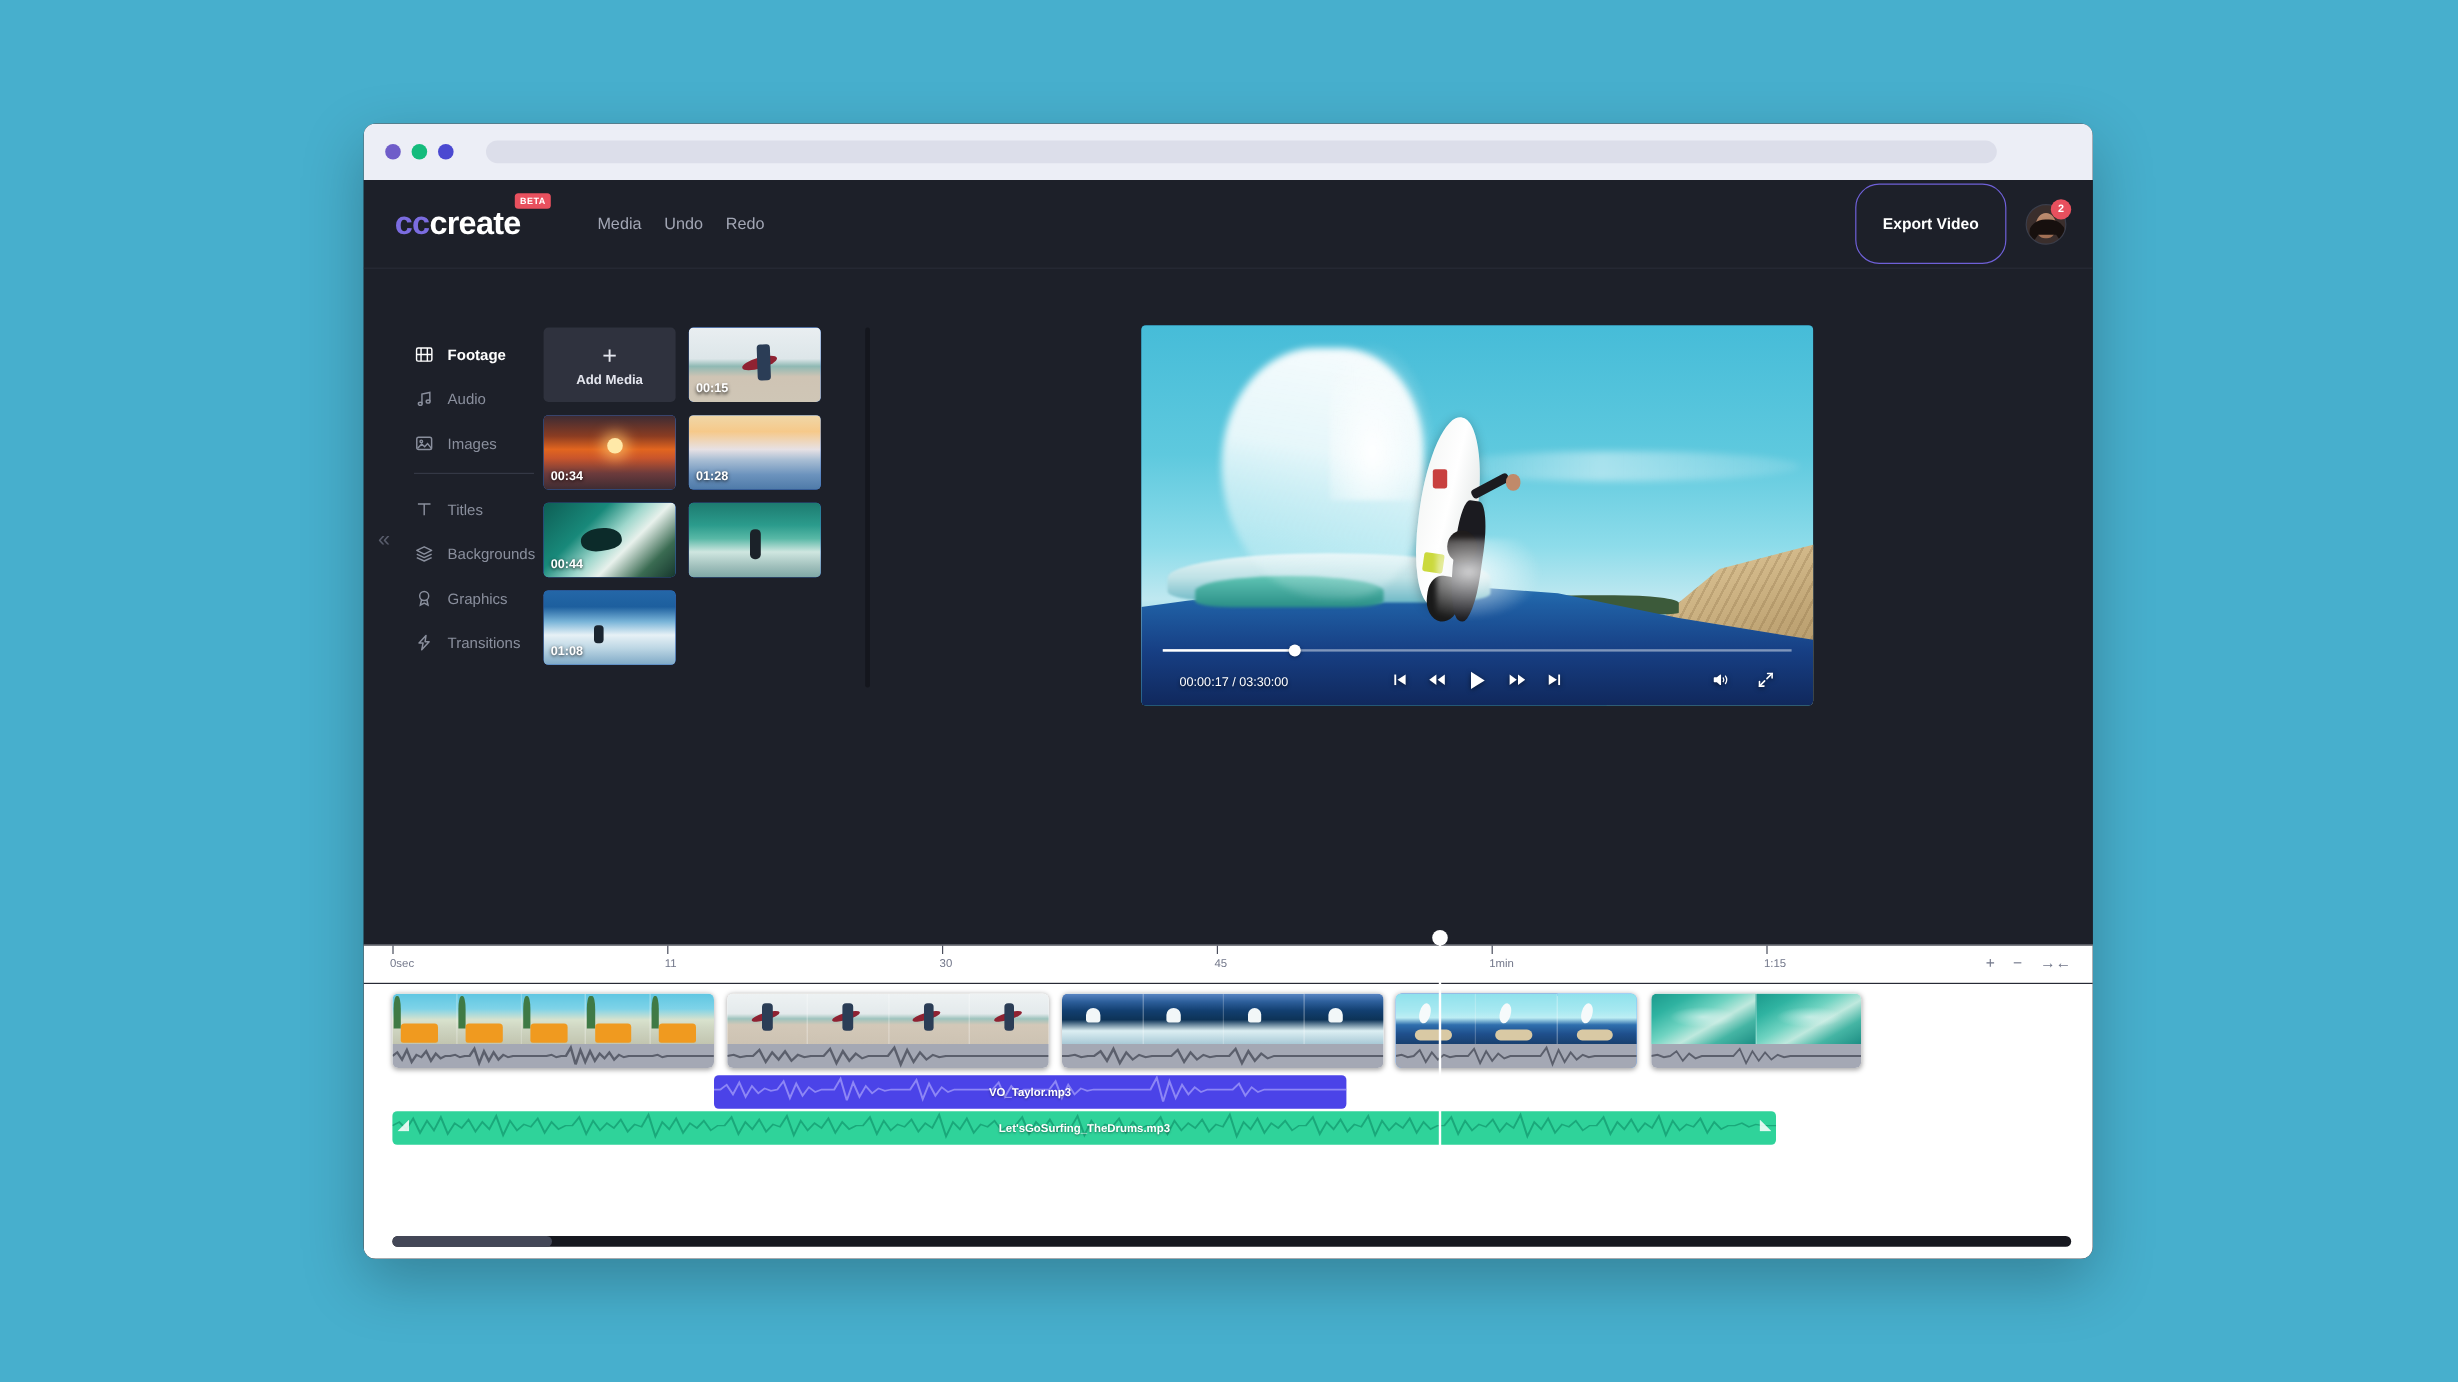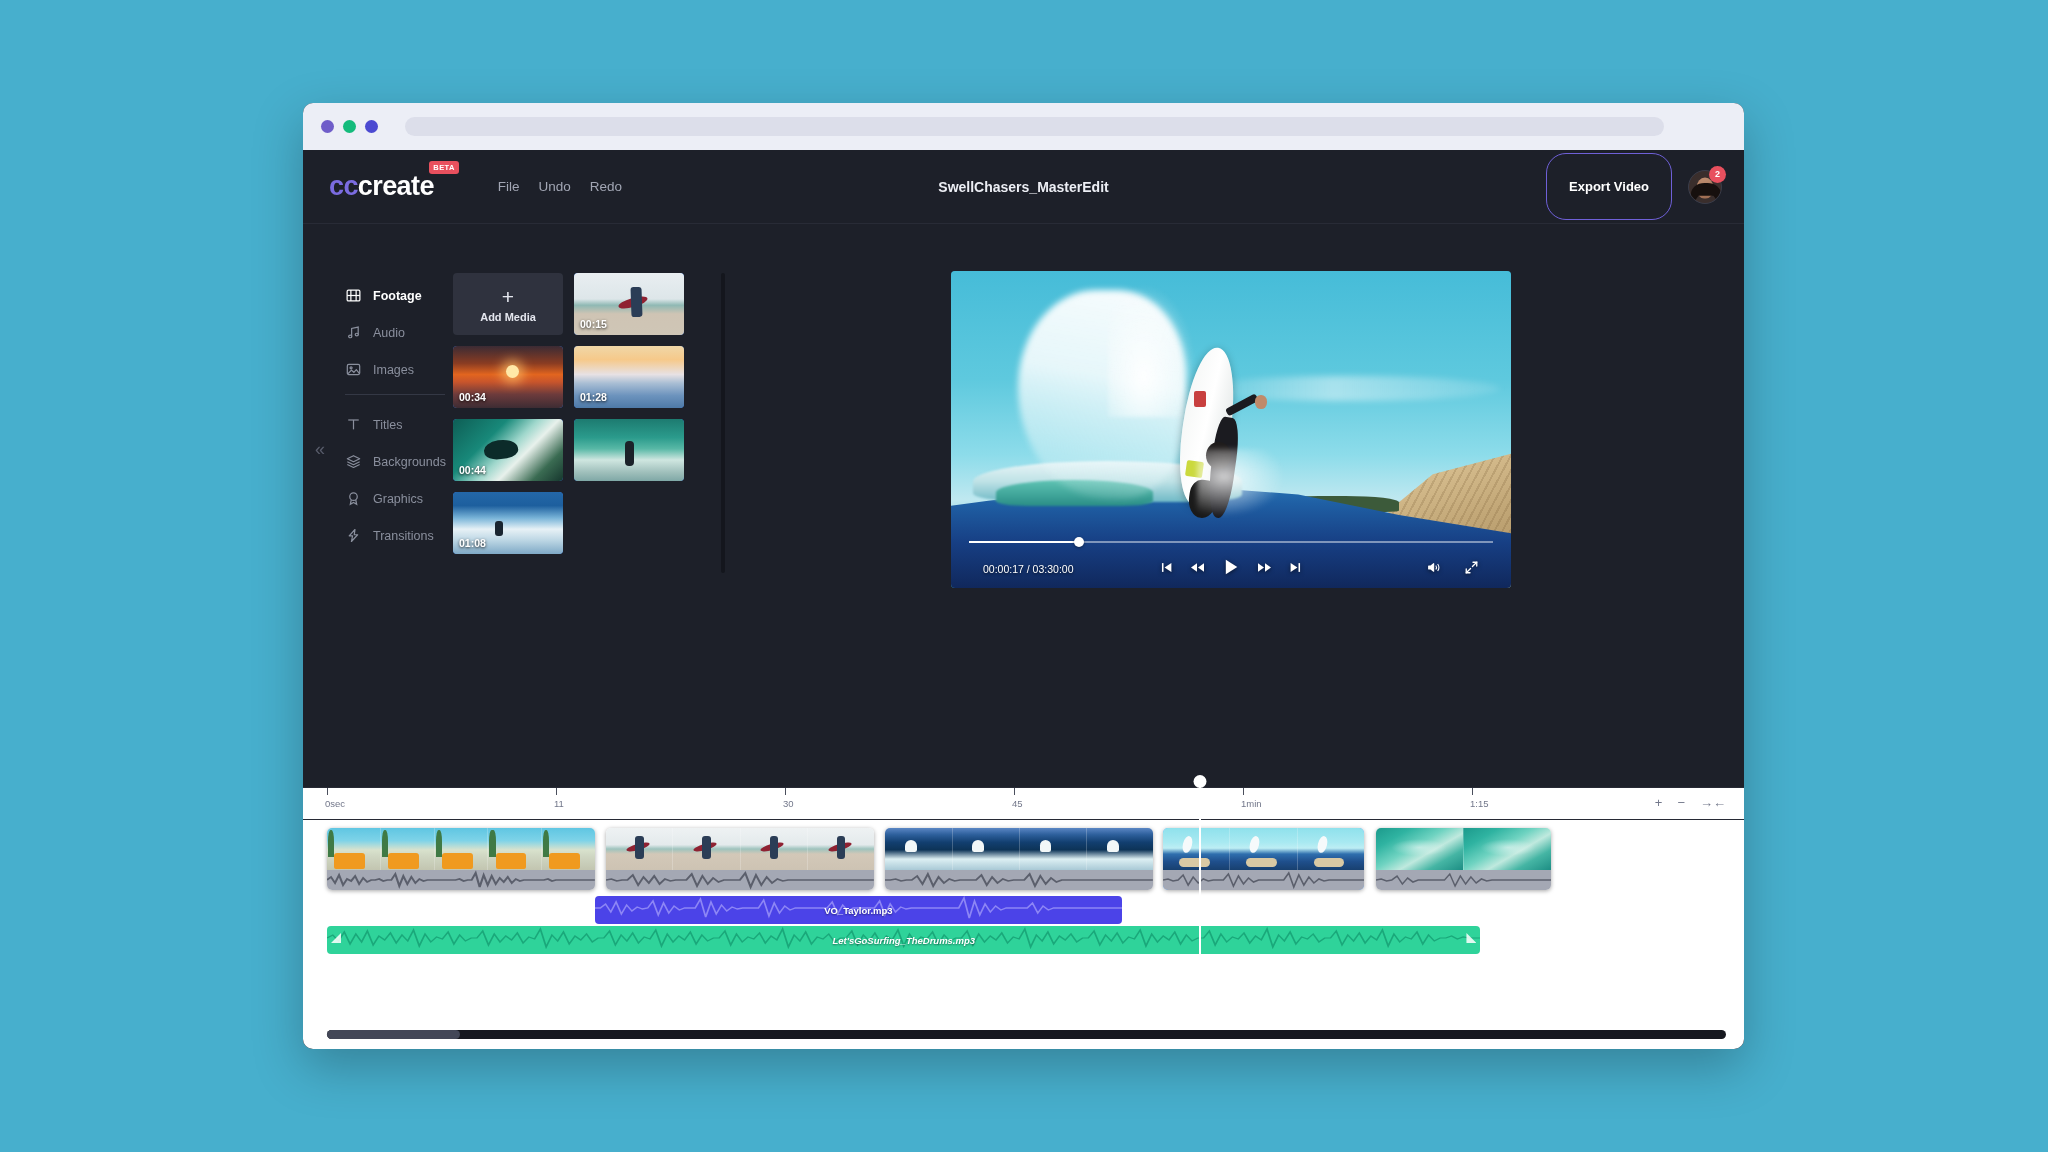--- a/index.html
+++ b/index.html
@@ -546,21 +546,21 @@
     position: absolute; top: 0;
     height: 28px;
     border-radius: 4px;
     overflow: hidden;
     cursor: pointer;
     display: flex;
     align-items: center;
     justify-content: center;
   }
   .aclip.vo { background: #4b43e8; }
-  .aclip.music { background: #2fd39a; font-style: italic; }
+  .aclip.music { background: #2fd39a; }
   .aclip .awave { position: absolute; inset: 0; }
   .aclip .awave svg { display: block; width: 100%; height: 24px; }
   .aclip .alabel {
     position: relative;
     color: #ffffff;
     font-size: 9.5px;
     font-weight: bold;
     text-shadow: 0 1px 2px rgba(0,0,0,.45);
     z-index: 2;
   }
@@ -621,26 +621,25 @@
 
   <div class="app">
 
     <div class="topbar">
       <div class="logo-wrap">
         <div class="logo"><span class="cc">cc</span><span>create</span></div>
         <div class="beta-badge">BETA</div>
       </div>
 
       <div class="menu">
-        <div class="menu-item">File</div>
+        <div class="menu-item">Media</div>
         <div class="menu-item">Undo</div>
         <div class="menu-item">Redo</div>
       </div>
 
-      <div class="doc-title">SwellChasers_MasterEdit</div>
 
       <div class="topbar-right">
         <button class="export-btn">Export Video</button>
         <div class="avatar-wrap">
           <div class="avatar">
             <div class="face"></div>
             <div class="hair2"></div>
           </div>
           <div class="avatar-badge">2</div>
         </div>

